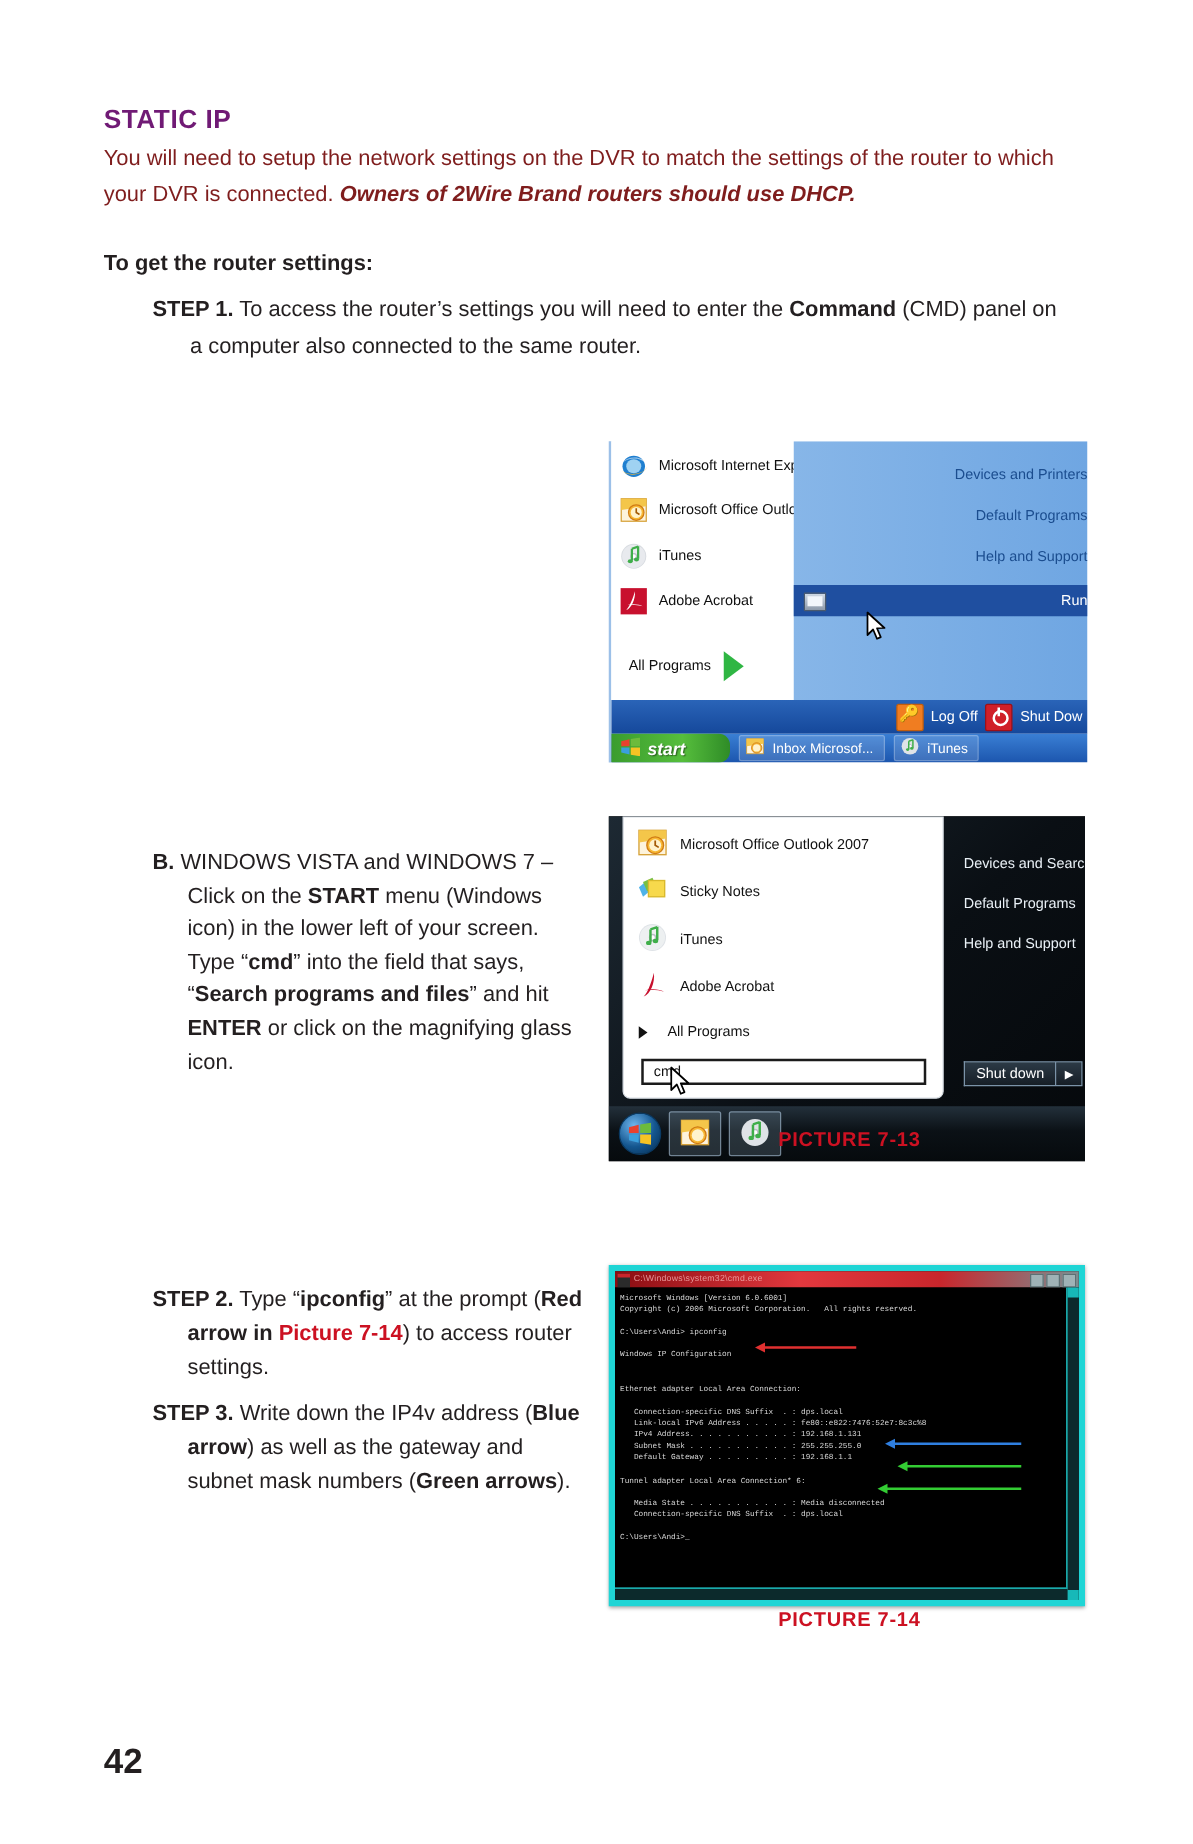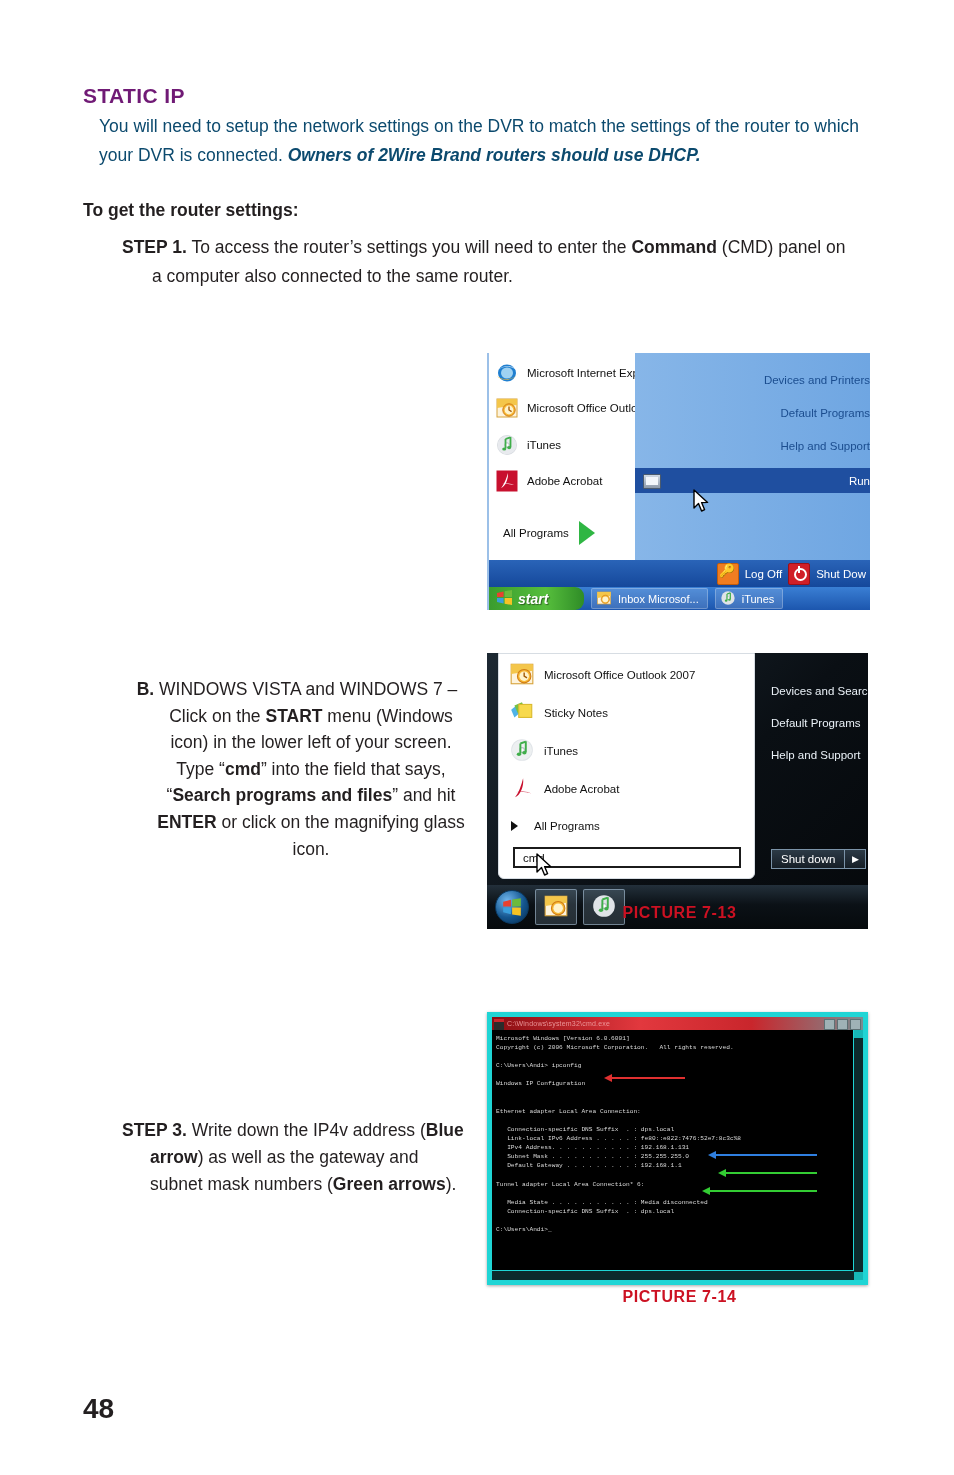--- a/index.html
+++ b/index.html
@@ -9,22 +9,22 @@
     color:#231f20;position:relative;overflow:hidden;
   }
   .page{position:absolute;inset:0;}
 
   
   .section-title{
     position:absolute;left:83px;top:84px;
     font-size:21px;font-weight:bold;color:#701a75;letter-spacing:.4px;
   }
   .intro{
-    position:absolute;left:99px;top:112px;width:772px;
-    font-size:17.5px;line-height:29px;color:#0c4a6e;
+    position:absolute;left:83px;top:112px;width:772px;
+    font-size:17.5px;line-height:29px;color:#7f1d1d;
   }
   .intro b{font-weight:bold;font-style:italic;}
   .subhead{
     position:absolute;left:83px;top:200px;
     font-size:17.5px;font-weight:bold;color:#231f20;
   }
   .step1{
     position:absolute;left:122px;top:233px;width:735px;
     font-size:17.5px;line-height:29px;text-indent:0;
   }
@@ -34,21 +34,21 @@
   .blockA{
     position:absolute;left:122px;top:348px;width:348px;
     font-size:17.5px;line-height:27px;
   }
   .blockA .hang{display:block;padding-left:28px;text-indent:-28px;}
   .blockA b{font-weight:bold;}
   .blockA .caps{font-weight:bold;letter-spacing:.3px;}
 
   .blockB{
     position:absolute;left:122px;top:676px;width:350px;
-    font-size:17.5px;line-height:26.6px;text-align:center;
+    font-size:17.5px;line-height:26.6px;
   }
   .blockB .hang{display:block;padding-left:28px;text-indent:-28px;}
   .blockB b{font-weight:bold;}
 
   .step2{
     position:absolute;left:122px;top:1026px;width:350px;
     font-size:17.5px;line-height:27px;
   }
   .step2 .hang{display:block;padding-left:28px;text-indent:-28px;}
   .step2 b{font-weight:bold;}
@@ -281,28 +281,33 @@
   </div>
 
 
   <div class="blockB">
     <span class="hang">
       <b>B.</b>
       <span class="caps">WINDOWS VISTA</span><span> and </span><span class="caps">WINDOWS 7</span><span> – Click on the </span><b>START</b><span> menu (Windows icon) in the lower left of your screen. Type “</span><b>cmd</b><span>” into the field that says, “</span><b>Search programs and files</b><span>” and hit </span><b>ENTER</b><span> or click on the magnifying glass icon.</span>
     </span>
   </div>
 
+  <div class="step2">
+    <span class="hang">
+      <b>STEP 2.</b><span> Type “</span><b>ipconfig</b><span>” at the prompt (</span><b>Red arrow in </b><span class="redtxt">Picture 7-14</span><span>) to access router settings.</span>
+    </span>
+  </div>
 
   <div class="step3">
     <span class="hang">
       <b>STEP 3.</b><span> Write down the IP4v address (</span><b>Blue arrow</b><span>) as well as the gateway and subnet mask numbers (</span><b>Green arrows</b><span>).</span>
     </span>
   </div>
 
-  <div class="pagenum">48</div>
+  <div class="pagenum">42</div>
 
   <div class="xpmenu">
     <div class="xp-left">
 
       <div class="xp-item" style="top:8px;">
         <span class="xp-ico">
           <svg width="24" height="24" viewBox="0 0 24 24">
             <ellipse cx="12" cy="12" rx="9" ry="8.5" fill="#1f7fd0"></ellipse>
             <ellipse cx="12" cy="12" rx="6" ry="5.6" fill="#9fd2f2"></ellipse>
             <path d="M2 15 C7 20 20 19 23 12 C21 18 8 22 2 15Z" fill="#f2b632"></path>

